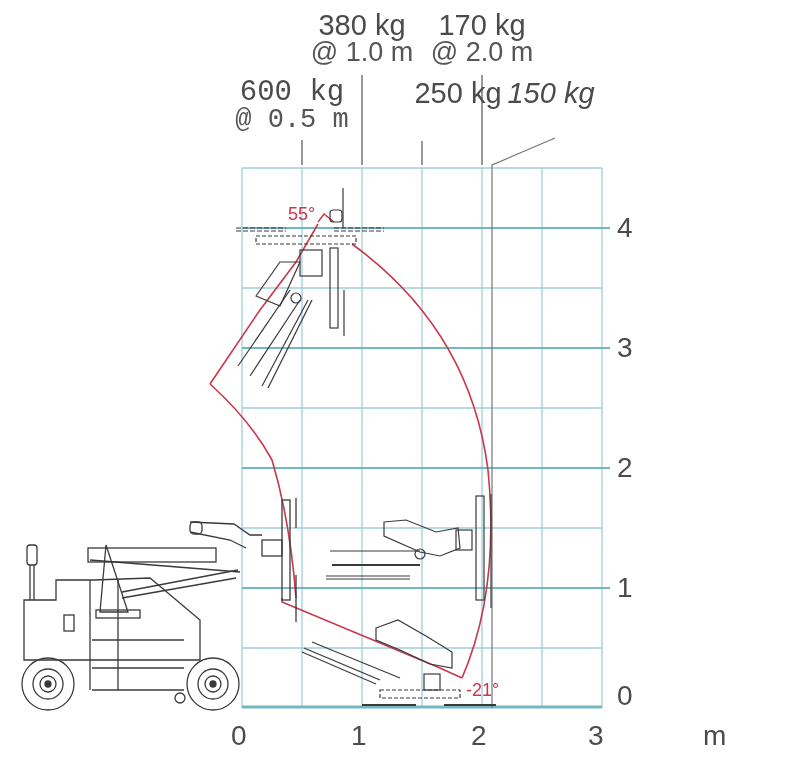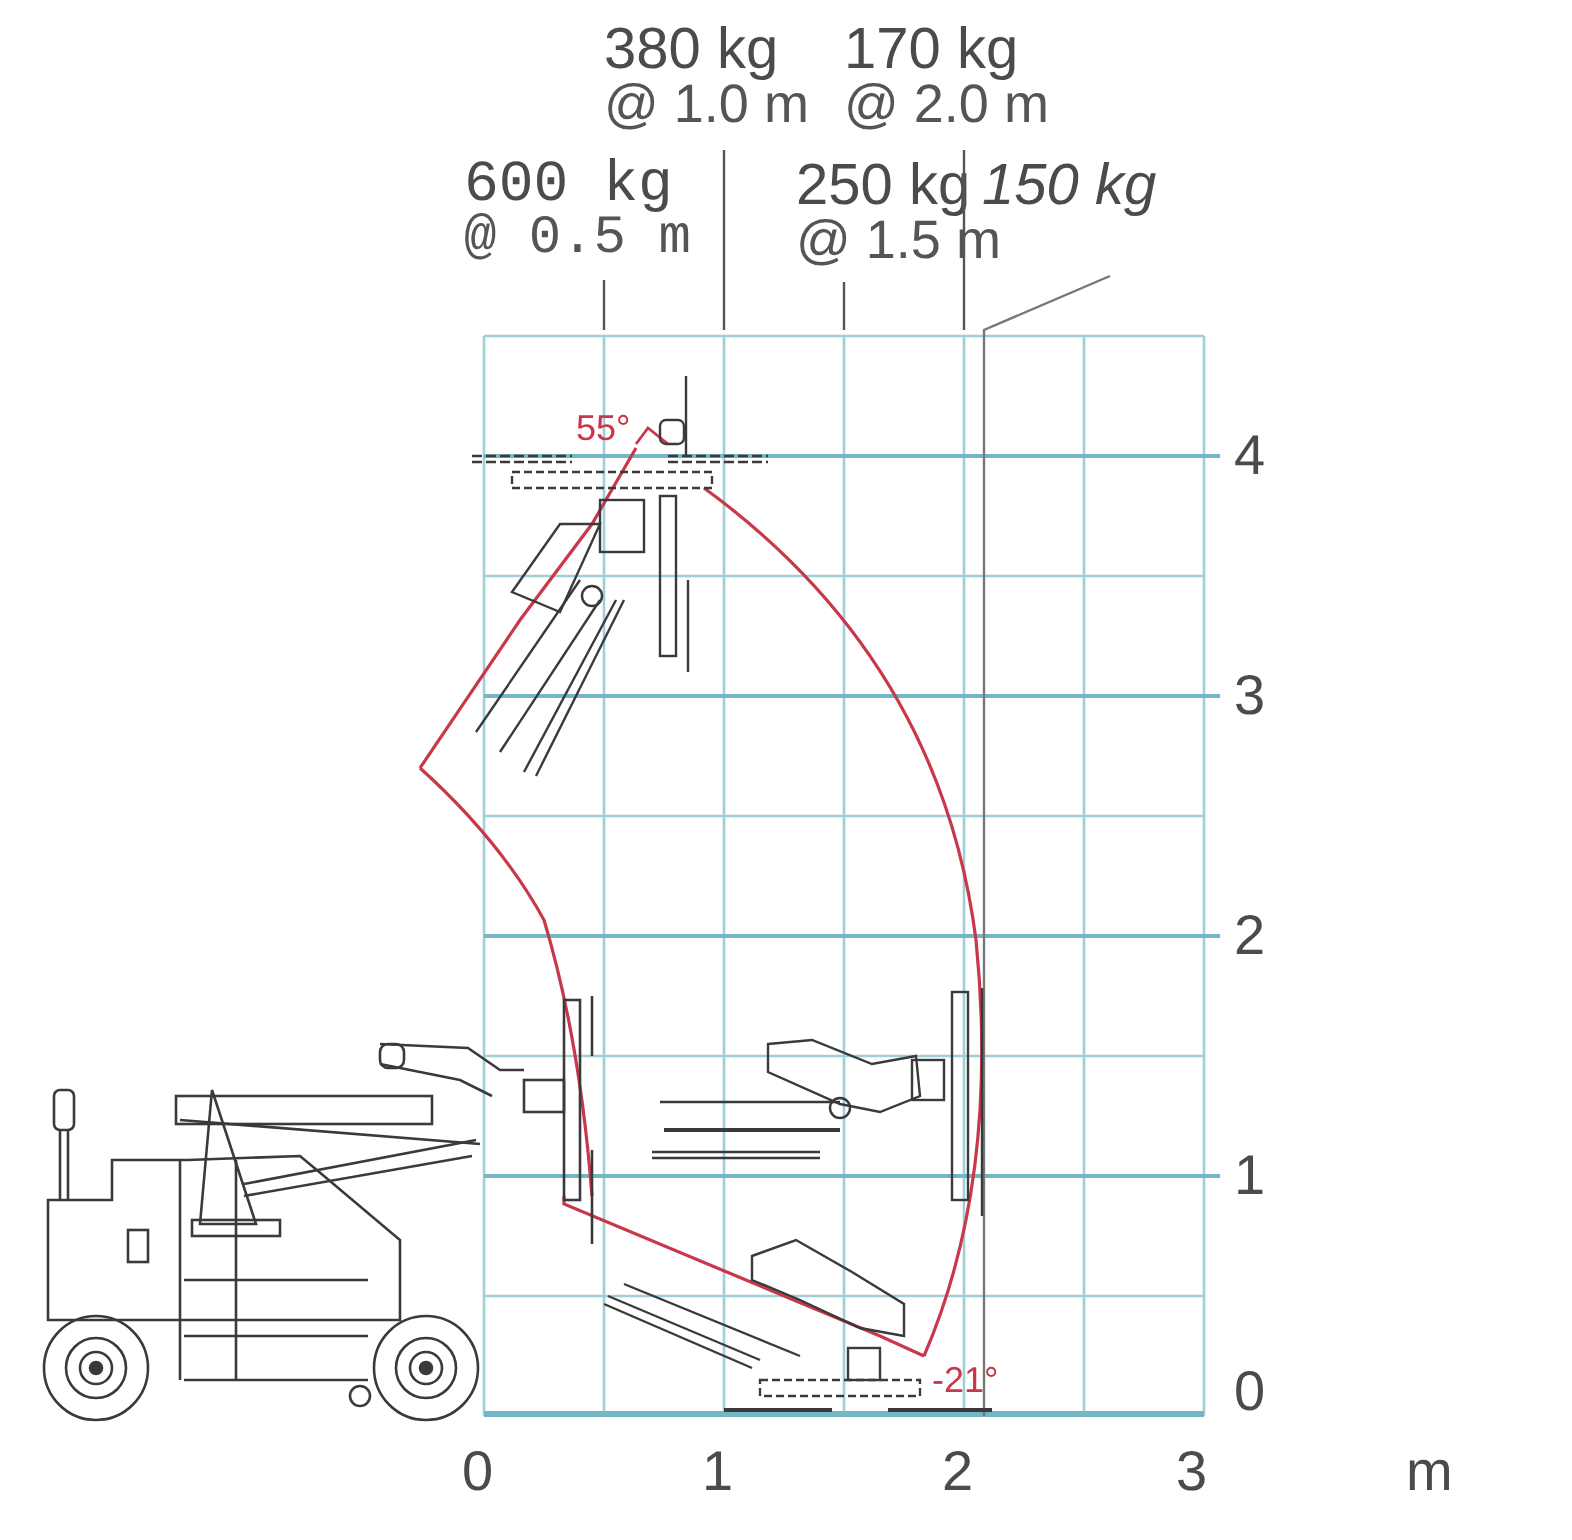--- a/index.html
+++ b/index.html
@@ -1,37 +1,36 @@
 <!DOCTYPE html>
 <html><head>
 <meta charset="utf-8">
 <style>
   html, body { margin: 0; padding: 0; background: #ffffff; }
   body { width: 786px; height: 770px; position: relative; overflow: hidden;
          font-family: "Liberation Sans", "DejaVu Sans", sans-serif; color: #4a4a4a; }
-  .label { position: absolute; white-space: nowrap; }
+  .label { position: absolute; text-align: center; white-space: nowrap; }
   .kg { font-size: 29px; line-height: 30px; color: #4b4b4b; }
   .at { font-size: 27px; line-height: 24px; color: #555555; }
   .axis-num { position: absolute; font-size: 28px; color: #4b4b4b; }
   svg { position: absolute; left: 0; top: 0; }
 </style>
 </head>
 <body>
 
 <div class="label" style="left:232px; top:78px; width:120px;font-family:Liberation Mono, monospace;">
   <div class="kg">600 kg</div>
   <div class="at">@ 0.5 m</div>
 </div>
 <div class="label" style="left:302px; top:10px; width:120px;">
   <div class="kg">380 kg</div>
   <div class="at">@ 1.0 m</div>
 </div>
 <div class="label" style="left:362px; top:78px; width:120px;padding-left:36px;">
   <div class="kg">250 kg</div>
-  <div class="at">@ 1.5 m</div>
 </div>
 <div class="label" style="left:422px; top:10px; width:120px;">
   <div class="kg">170 kg</div>
   <div class="at">@ 2.0 m</div>
 </div>
 <div class="label" style="left:491px; top:78px; width:120px;font-style:italic;">
   <div class="kg">150 kg</div>
 </div>
 
 <svg width="786" height="770" viewBox="0 0 786 770">

